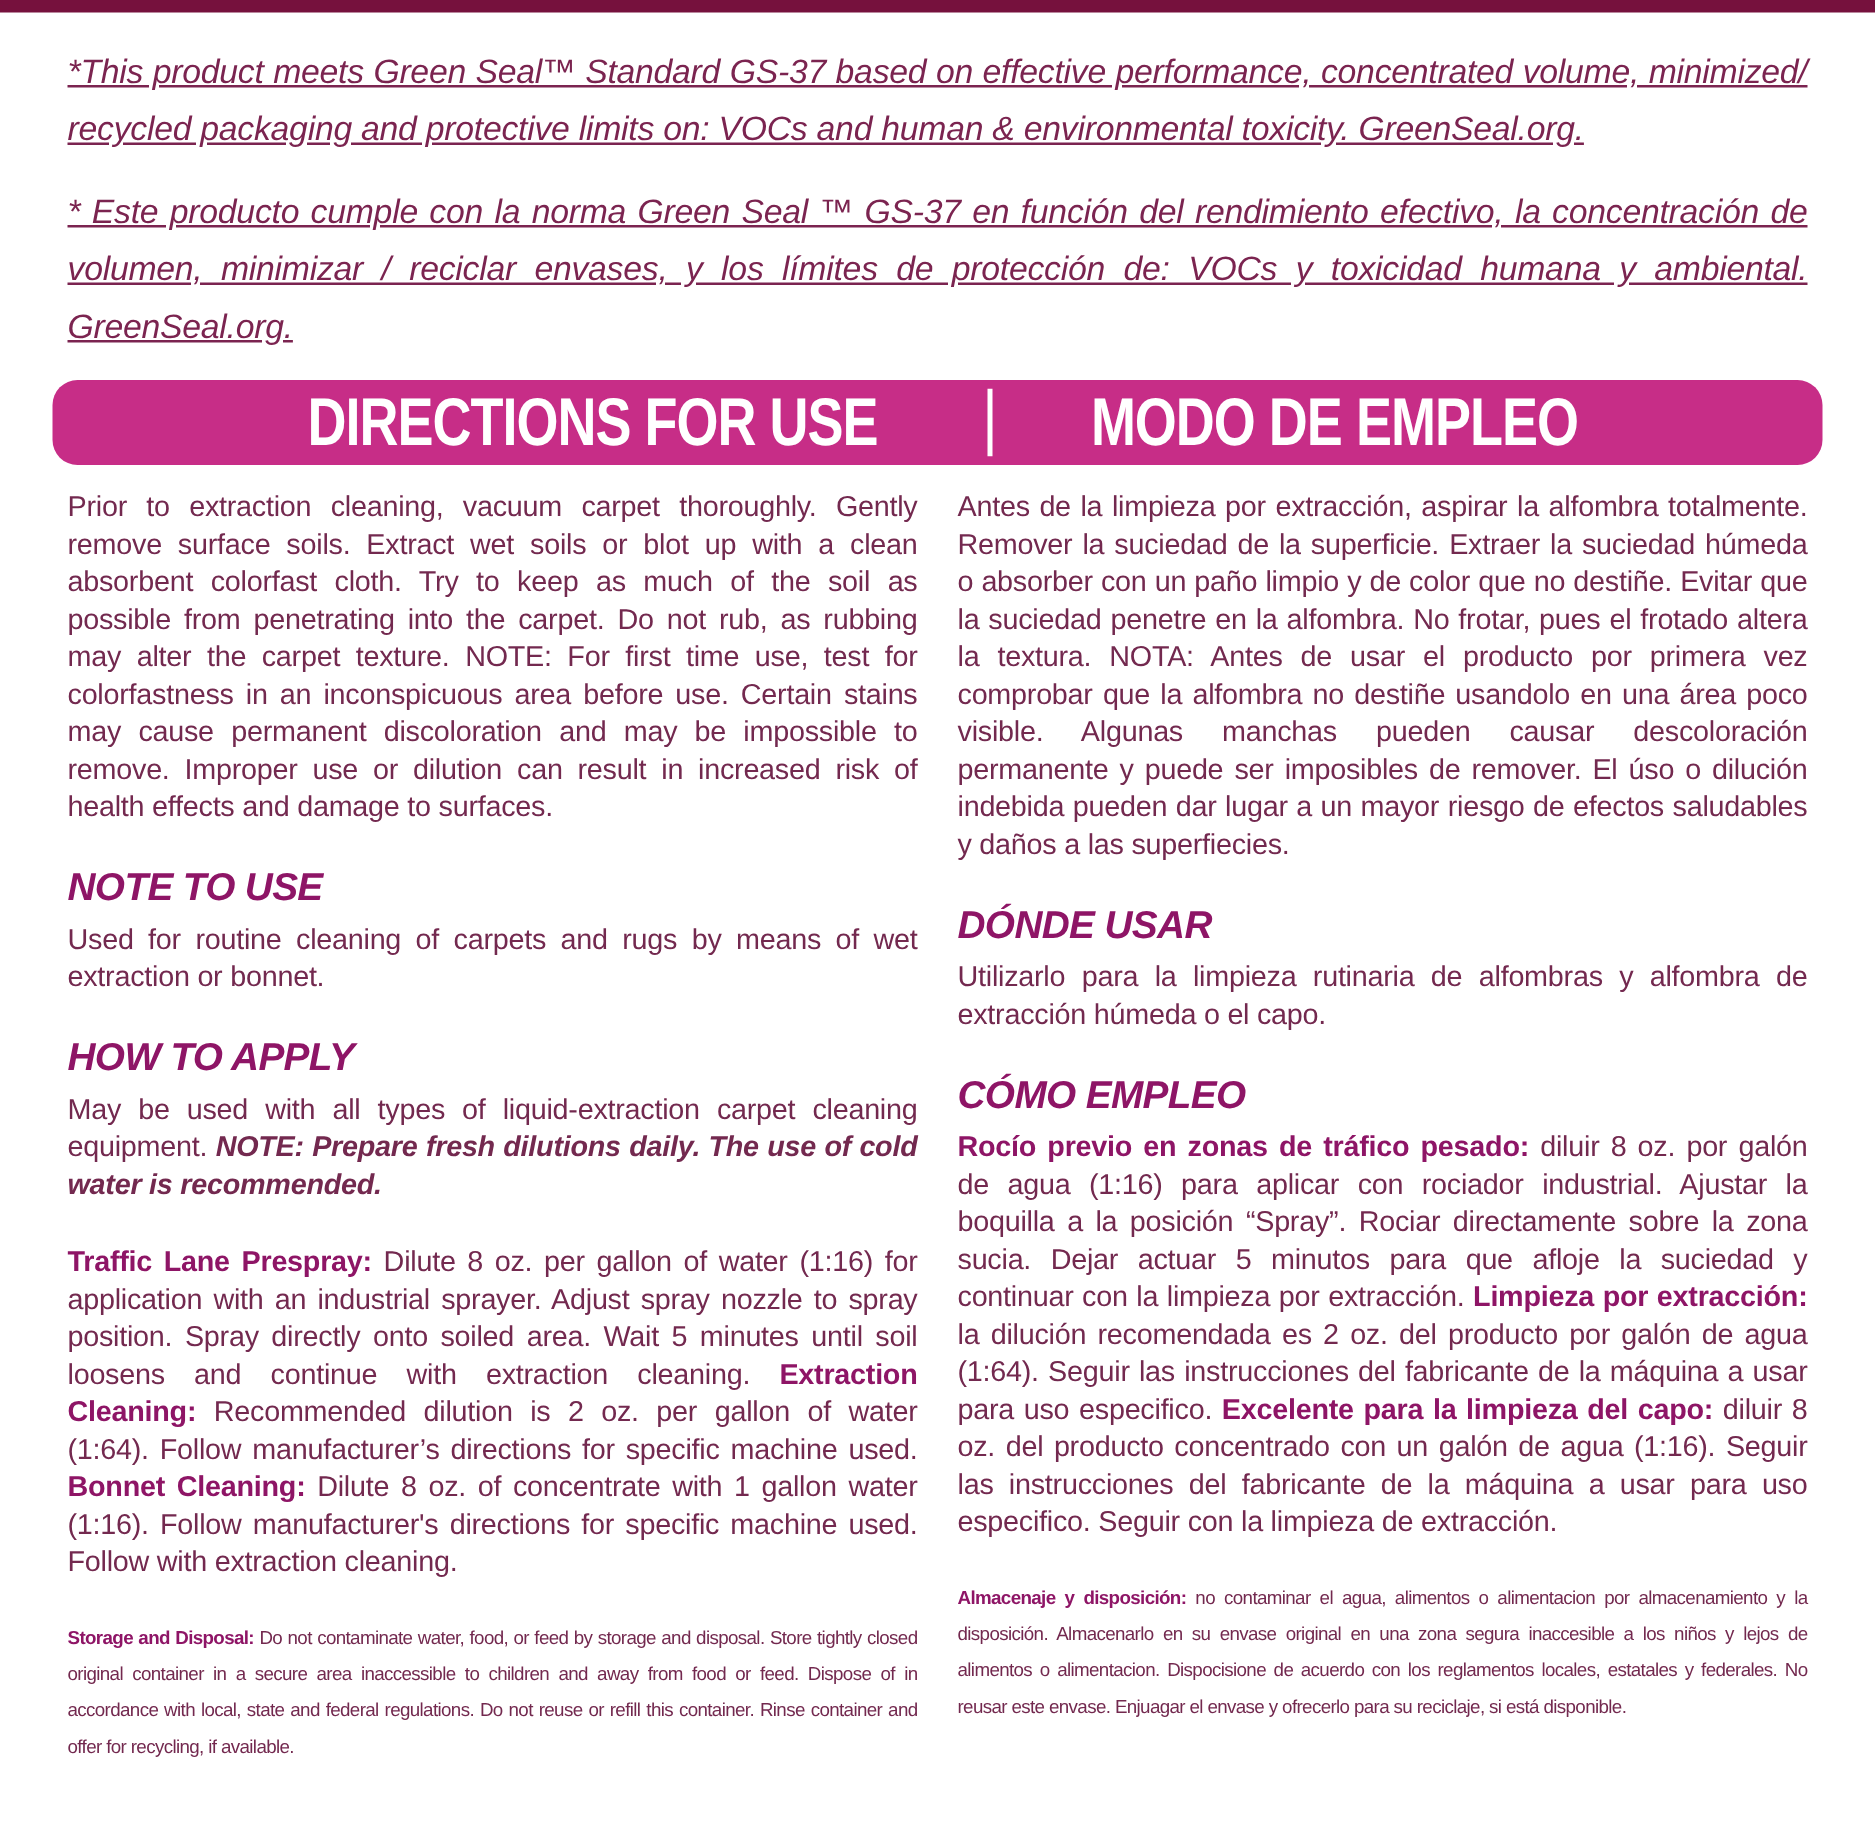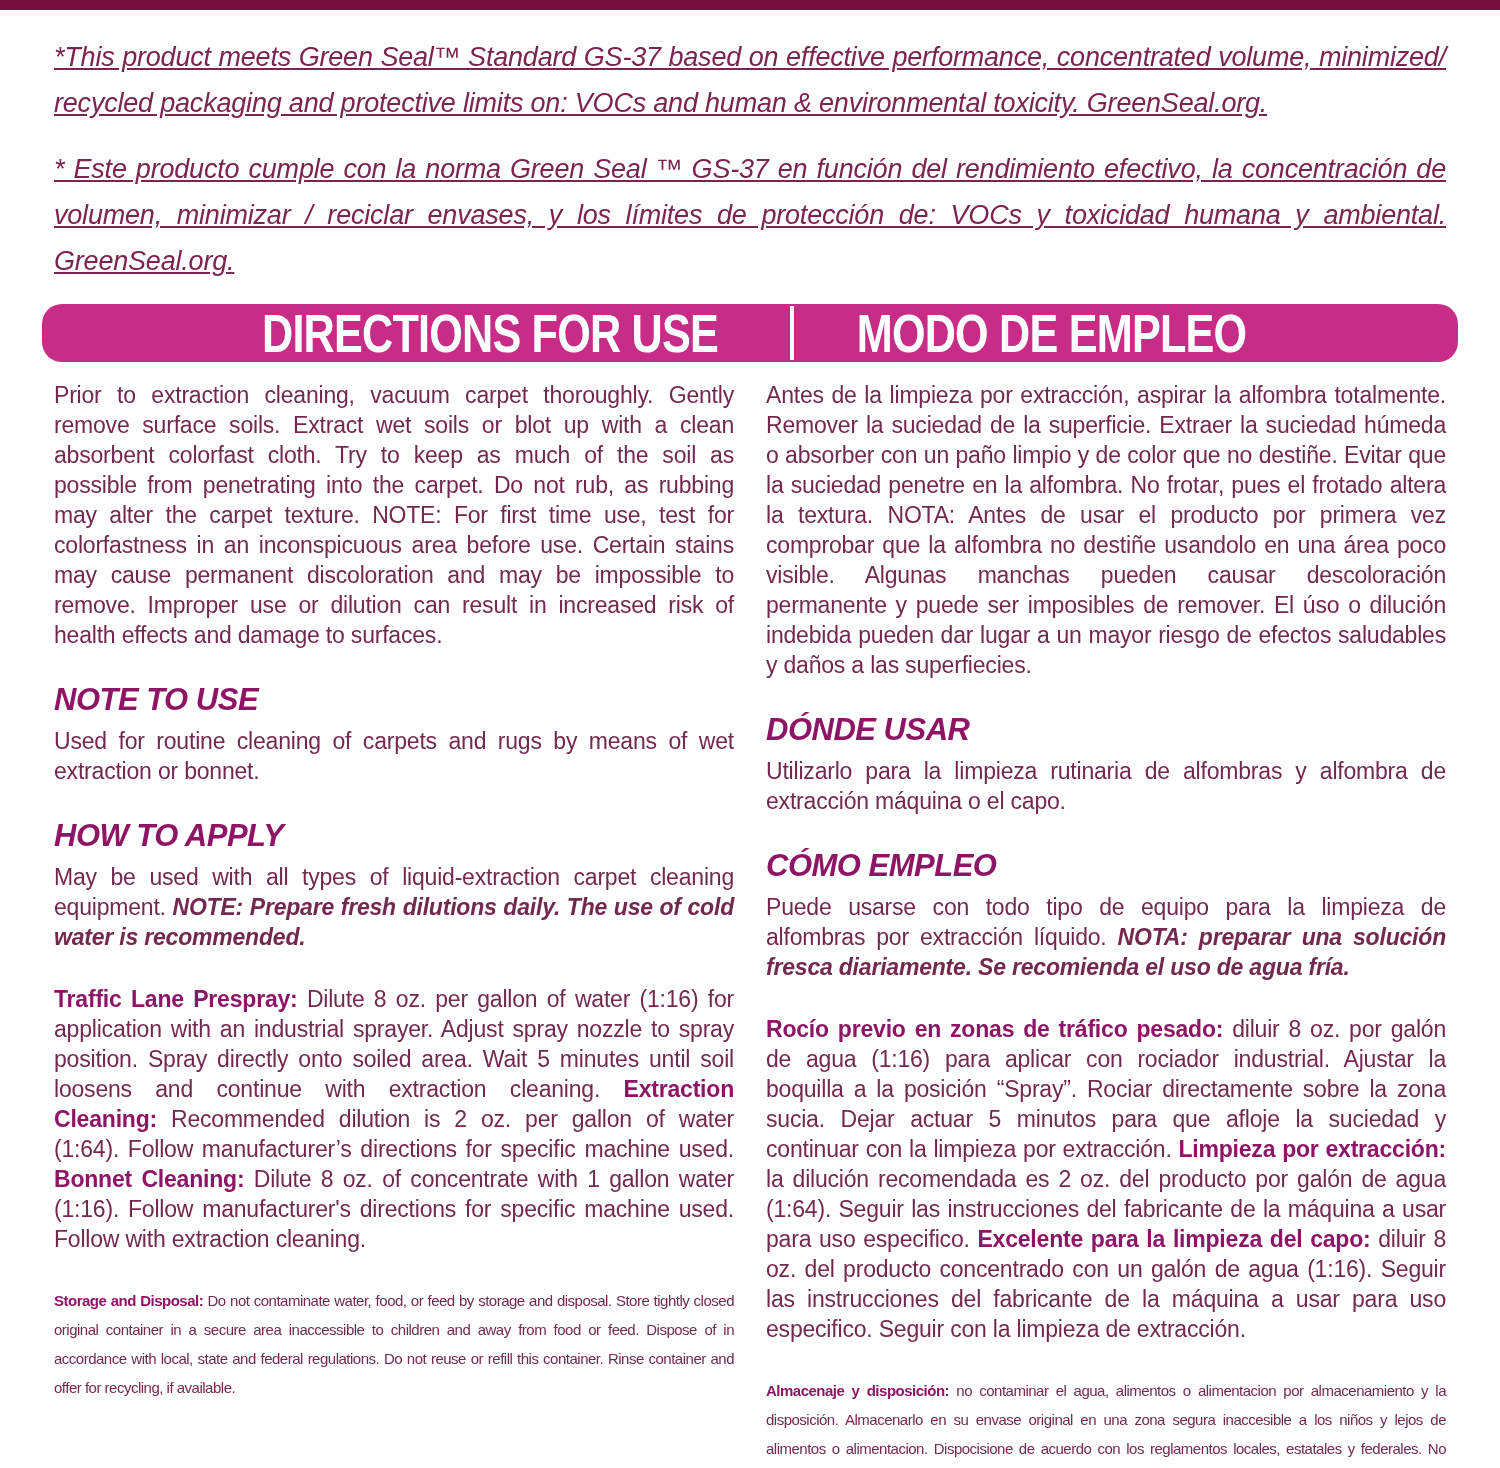--- a/index.html
+++ b/index.html
@@ -22,27 +22,27 @@
     font-size: 27px;
     line-height: 46px;
     letter-spacing: -0.2px;
     color: #7b2450;
     text-align: justify;
     margin-bottom: 20px;
     text-decoration: underline;
   }
   .banner {
     margin: 6px 42px 18px 42px;
-    height: 58px;
+    height: 68px;
     background: var(--c-banner);
     border-radius: 20px;
     display: flex;
     align-items: center;
     justify-content: center;
-    gap: 14px;
+    gap: 30px;
   }
   .banner-text {
     display: inline-block;
     color: #ffffff;
     font-weight: bold;
     font-size: 54px;
     letter-spacing: -1px;
     transform: scaleX(0.8);
     white-space: nowrap;
   }
@@ -109,21 +109,20 @@
       <p class="body">Used for routine cleaning of carpets and rugs by means of wet extraction or bonnet.</p>
       <h3 class="section-heading">HOW TO APPLY</h3>
       <p class="body"><span class="run-n">May be used with all types of liquid-extraction carpet cleaning equipment. </span><span class="run-bi">NOTE: Prepare fresh dilutions daily. The use of cold water is recommended.</span></p>
       <p class="body"><span class="run-b">Traffic Lane Prespray: </span><span class="run-n">Dilute 8 oz. per gallon of water (1:16) for application with an industrial sprayer. Adjust spray nozzle to spray position. Spray directly onto soiled area. Wait 5 minutes until soil loosens and continue with extraction cleaning. </span><span class="run-b">Extraction Cleaning: </span><span class="run-n">Recommended dilution is 2 oz. per gallon of water (1:64). Follow manufacturer’s directions for specific machine used. </span><span class="run-b">Bonnet Cleaning: </span><span class="run-n">Dilute 8 oz. of concentrate with 1 gallon water (1:16). Follow manufacturer's directions for specific machine used. Follow with extraction cleaning.</span></p>
       <p class="body condensed"><span class="run-b">Storage and Disposal: </span><span class="run-n">Do not contaminate water, food, or feed by storage and disposal. Store tightly closed original container in a secure area inaccessible to children and away from food or feed. Dispose of in accordance with local, state and federal regulations. Do not reuse or refill this container. Rinse container and offer for recycling, if available.</span></p>
     </div>
 
     <div class="col">
       <p class="body">Antes de la limpieza por extracción, aspirar la alfombra totalmente. Remover la suciedad de la superficie. Extraer la suciedad húmeda o absorber con un paño limpio y de color que no destiñe. Evitar que la suciedad penetre en la alfombra. No frotar, pues el frotado altera la textura. NOTA: Antes de usar el producto por primera vez comprobar que la alfombra no destiñe usandolo en una área poco visible. Algunas manchas pueden causar descoloración permanente y puede ser imposibles de remover. El úso o dilución indebida pueden dar lugar a un mayor riesgo de efectos saludables y daños a las superfiecies.</p>
       <h3 class="section-heading">DÓNDE USAR</h3>
-      <p class="body">Utilizarlo para la limpieza rutinaria de alfombras y alfombra de extracción máquina o el capo.</p>
+      <p class="body">Utilizarlo para la limpieza rutinaria de alfombras y alfombra de extracción húmeda o el capo.</p>
       <h3 class="section-heading">CÓMO EMPLEO</h3>
-      <p class="body"><span class="run-n">Puede usarse con todo tipo de equipo para la limpieza de alfombras por extracción líquido. </span><span class="run-bi">NOTA: preparar una solución fresca diariamente. Se recomienda el uso de agua fría.</span></p>
       <p class="body"><span class="run-b">Rocío previo en zonas de tráfico pesado: </span><span class="run-n">diluir 8 oz. por galón de agua (1:16) para aplicar con rociador industrial. Ajustar la boquilla a la posición “Spray”. Rociar directamente sobre la zona sucia. Dejar actuar 5 minutos para que afloje la suciedad y continuar con la limpieza por extracción. </span><span class="run-b">Limpieza por extracción: </span><span class="run-n">la dilución recomendada es 2 oz. del producto por galón de agua (1:64). Seguir las instrucciones del fabricante de la máquina a usar para uso especifico. </span><span class="run-b">Excelente para la limpieza del capo: </span><span class="run-n">diluir 8 oz. del producto concentrado con un galón de agua (1:16). Seguir las instrucciones del fabricante de la máquina a usar para uso especifico. Seguir con la limpieza de extracción.</span></p>
       <p class="body condensed"><span class="run-b">Almacenaje y disposición: </span><span class="run-n">no contaminar el agua, alimentos o alimentacion por almacenamiento y la disposición. Almacenarlo en su envase original en una zona segura inaccesible a los niños y lejos de alimentos o alimentacion. Dispocisione de acuerdo con los reglamentos locales, estatales y federales. No reusar este envase. Enjuagar el envase y ofrecerlo para su reciclaje, si está disponible.</span></p>
     </div>
 
   </div>
 </div>
 
 </body></html>

